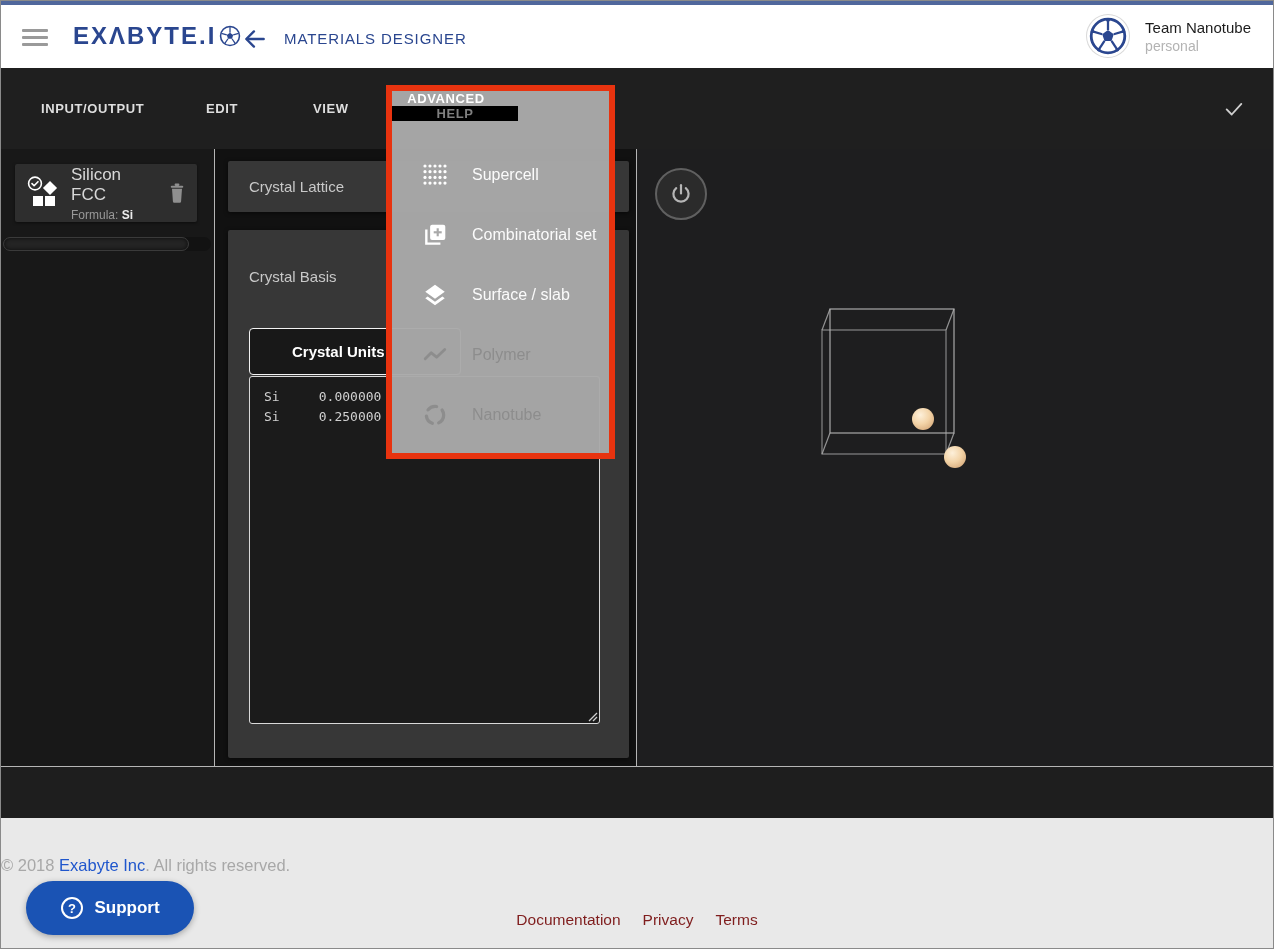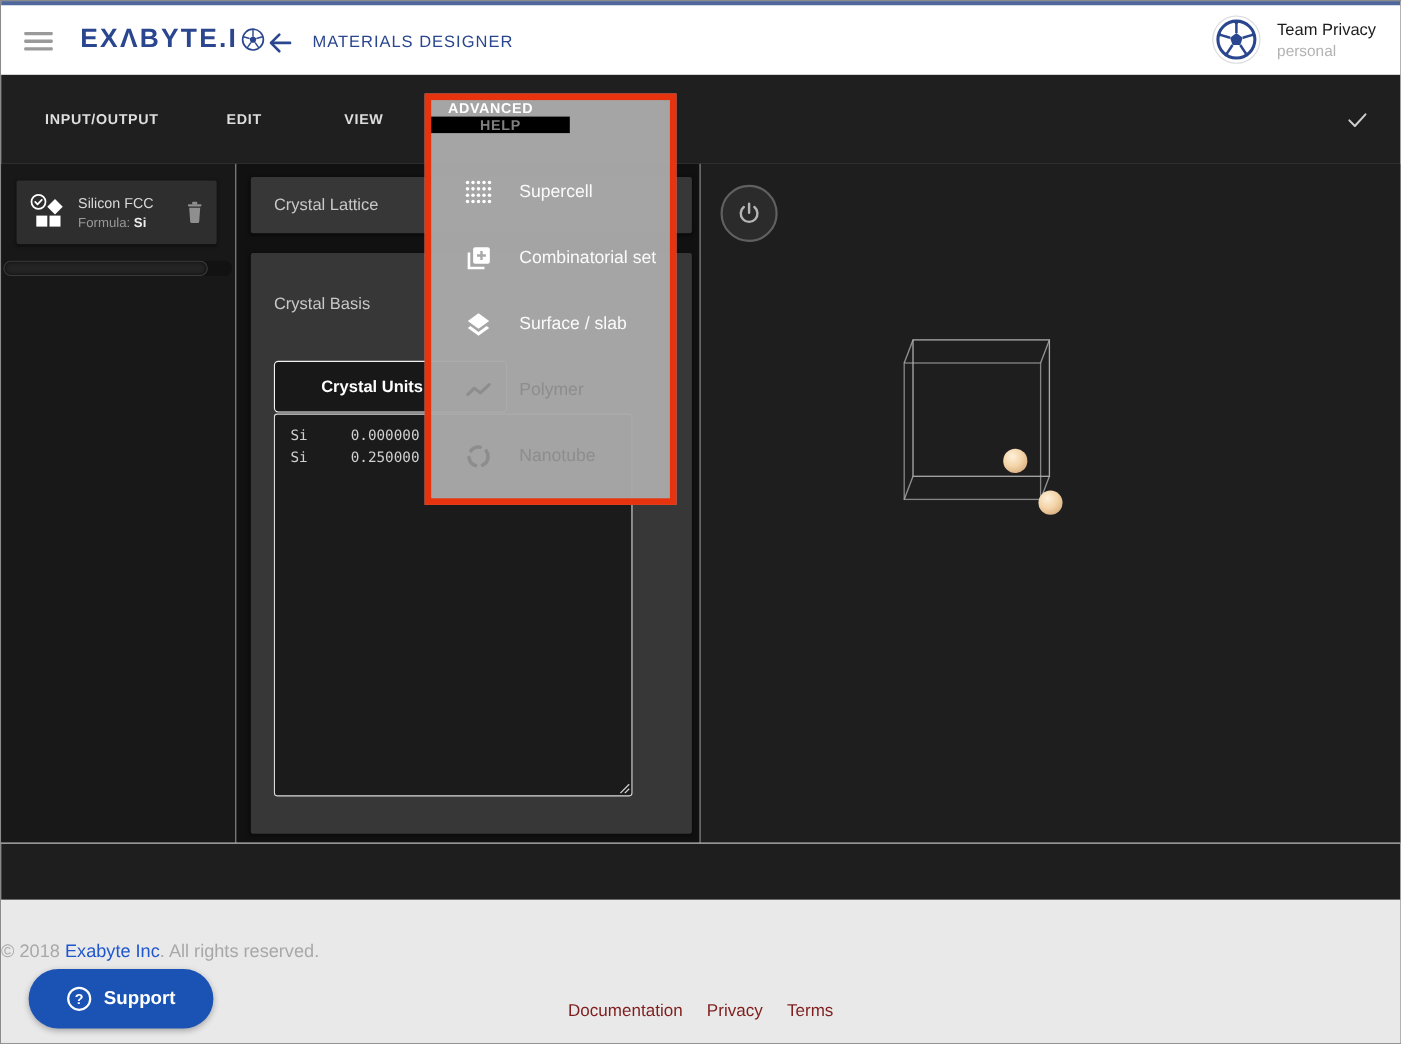--- a/index.html
+++ b/index.html
@@ -34,38 +34,38 @@
   .sidebar { position:absolute; left:0; top:0; width:213px; height:617px; background:#181818; }
   .col-middle { position:absolute; left:214px; top:0; width:421px; height:617px; background:#111111; }
   .col-right { position:absolute; left:636px; top:0; width:638px; height:617px; background:#1e1e1f; }
   .vsep { position:absolute; top:0; width:1px; height:617px; background:#b5b5b5; }
   .hsep-bottom { position:absolute; left:0; top:765px; width:100%; height:1px; background:#b5b5b5; }
   
   .mat-card { position:absolute; left:14px; top:15px; width:182px; height:58px; background:#2e2e2e;
     border-radius:2px; display:flex; align-items:center; padding:0 10px; gap:10px; cursor:pointer;
     box-shadow:0 1px 3px rgba(0,0,0,.5); }
   .mat-texts { flex:1; }
-  .mat-name { font-size:13px; color:#d8d8d8; }
+  .mat-name { font-size:17px; color:#d8d8d8; }
   .mat-formula { font-size:12px; color:#999; margin-top:3px; }
   .mat-formula b { color:#ececec; }
   .side-scroll { position:absolute; left:2px; top:88px; width:208px; height:14px; border-radius:7px;
     background:#121212; cursor:pointer; }
   .side-scroll .fill { position:absolute; left:0; top:0; width:186px; height:14px; border-radius:7px;
     background:#242424; border:1px solid #3a3a3a; box-shadow:inset 0 0 4px rgba(0,0,0,.7); }
   
   .card { position:absolute; background:#373737; border-radius:2px; box-shadow:0 1px 4px rgba(0,0,0,.6); }
   .card-lattice { left:13px; top:12px; width:401px; height:51px; }
   .card-basis { left:13px; top:81px; width:401px; height:528px; }
   .card-header { display:flex; align-items:center; height:51px; padding-left:21px;
     color:#c8c8c8; font-size:15px; cursor:pointer; }
   .basis-title { position:absolute; left:21px; top:38px; color:#c8c8c8; font-size:15px; }
   .units-tab { position:absolute; left:21px; top:98px; width:212px; height:47px; background:#181818;
     border:1px solid #f2f2f2; border-radius:4px; display:flex; align-items:center; padding-left:42px;
     color:#ffffff; font-size:15px; font-weight:600; cursor:pointer; }
-  .basis-area-wrap { position:absolute; left:21px; top:146px; width:326px; height:348px; }
+  .basis-area-wrap { position:absolute; left:21px; top:146px; width:351px; height:348px; }
   .basis-area { width:100%; height:100%; background:#1b1b1b; border:1px solid #d9d9d9; border-radius:3px;
     color:#d0d0d0; font-family:"DejaVu Sans Mono", monospace; font-size:13px; line-height:20px;
     padding:10px 14px; resize:none; outline:none; white-space:pre; }
   .resize-handle { position:absolute; right:2px; bottom:2px; width:12px; height:12px; pointer-events:none; }
   
   .power-btn { position:absolute; left:18px; top:19px; width:52px; height:52px; border-radius:50%;
     background:#2b2b2b; border:2px solid #606060; display:flex; align-items:center; justify-content:center;
     cursor:pointer; }
   .scene { position:absolute; left:169px; top:147px; width:170px; height:180px; cursor:grab; }
   
@@ -146,21 +146,21 @@
         </g>
         <g fill="#2a468f">
           <circle cx="12" cy="3" r="1"></circle>
             <circle cx="20.8" cy="9.4" r="1"></circle>
             <circle cx="17.3" cy="19.8" r="1"></circle>
           <circle cx="6.7" cy="19.8" r="1"></circle>
             <circle cx="3.2" cy="9.4" r="1"></circle>
         </g>
       </svg>
       <div class="user-names">
-        <span class="user-name">Team Privacy</span>
+        <span class="user-name">Team Nanotube</span>
         <span class="user-scope">personal</span>
       </div>
     </div>
   </div>
 
   <div class="menubar">
     <span class="menu-item" style="left:40px">INPUT/OUTPUT</span>
     <span class="menu-item" style="left:205px">EDIT</span>
     <span class="menu-item" style="left:312px">VIEW</span>
     <div class="menu-check">

